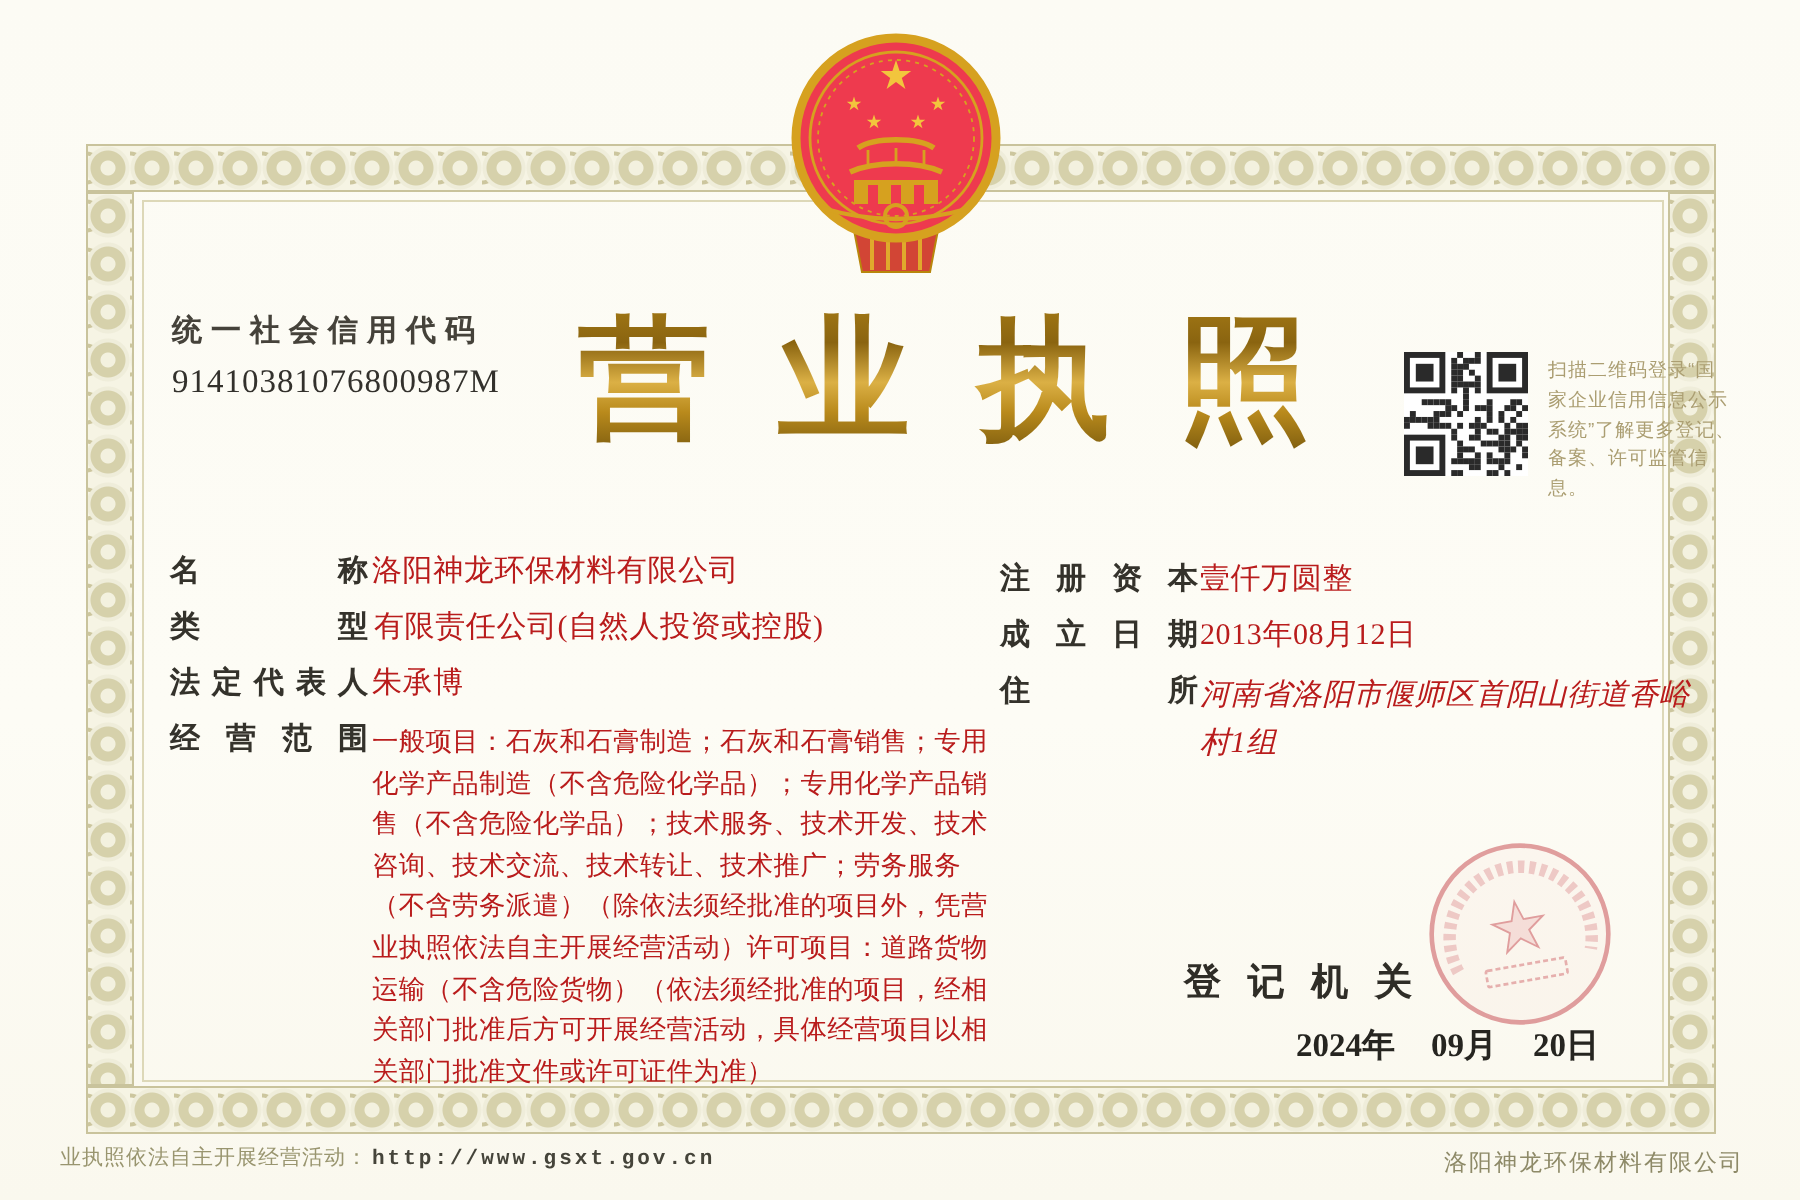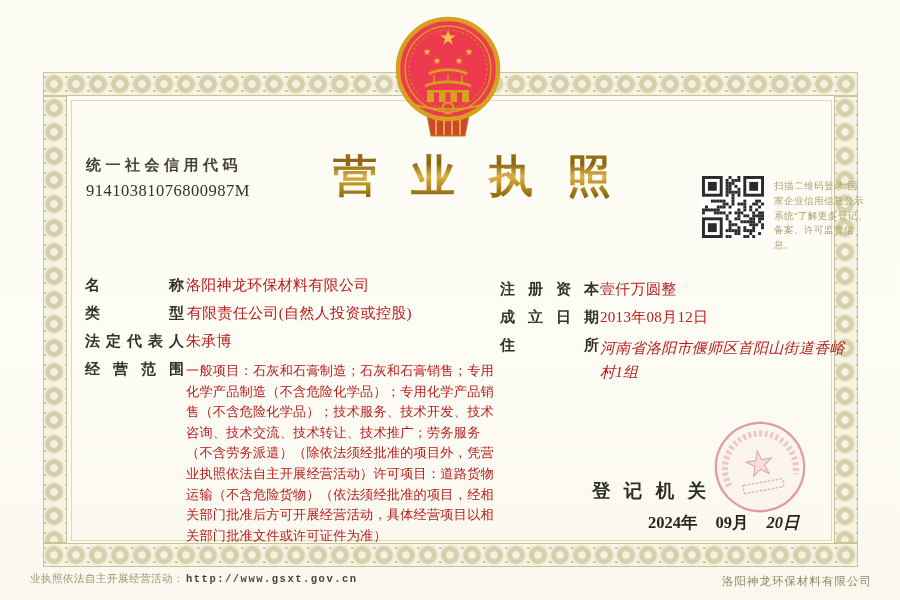--- a/index.html
+++ b/index.html
@@ -30,21 +30,21 @@
   .emblem{position:absolute;left:393px;top:12px;width:110px;height:136px;}
 
   
   .credit-block{position:absolute;left:86px;top:156px;}
   .credit-label{font-size:15px;font-weight:700;letter-spacing:4.5px;color:#45423a;}
   .credit-code{margin-top:6px;font-family:"Liberation Serif","DejaVu Serif",serif;font-size:16.5px;letter-spacing:0.5px;color:#33312c;}
 
   .license-title{
     position:absolute;left:252px;top:148px;width:406px;text-align:center;
     font-family:"DejaVu Serif","Liberation Serif",serif;font-weight:700;
-    font-size:44px;letter-spacing:34px;padding-left:34px;line-height:1.25;
+    font-size:66px;letter-spacing:34px;padding-left:34px;line-height:1.25;
     background:linear-gradient(180deg,#a87d16 0%,#8a6410 28%,#dbb045 52%,#b98a1c 70%,#6f520c 100%);
     -webkit-background-clip:text;background-clip:text;color:transparent;
     text-shadow:none;
   }
 
   .qr{position:absolute;left:702px;top:176px;width:62px;height:62px;}
   .qr svg{width:100%;height:100%;display:block;}
   .qr-caption{
     position:absolute;left:774px;top:179px;width:96px;
     font-size:9.5px;line-height:14.8px;color:#ab9e72;letter-spacing:0.5px;
@@ -60,21 +60,21 @@
     position:absolute;font-family:"Liberation Serif","DejaVu Serif",serif;
     font-size:15px;color:#b91c1c;letter-spacing:0.3px;
   }
   .value.lines{white-space:pre-line;}
   .scope-value{font-size:13.2px;line-height:20.6px;letter-spacing:0.2px;}
 
   
   .authority-label{position:absolute;left:592px;top:478px;width:114px;font-size:18.5px;font-weight:700;color:#2f2d27;}
   .reg-date{position:absolute;left:648px;top:512px;font-family:"Liberation Serif","DejaVu Serif",serif;font-size:16.5px;font-weight:700;color:#262520;}
   .reg-date span{margin-right:18px;}
-  .reg-date span:last-child{margin-right:5px;font-style:italic;}
+  .reg-date span:last-child{margin-right:5px;}
 
   .seal{position:absolute;left:712px;top:419px;width:96px;height:96px;transform:rotate(-10deg);opacity:.9;}
 
   
   .footer-left{position:absolute;left:30px;top:572px;font-size:10.5px;color:#99956f;letter-spacing:0.5px;}
   .footer-left .url{font-family:"Liberation Mono","DejaVu Sans Mono",monospace;font-size:10.5px;font-weight:700;color:#45443a;letter-spacing:1.5px;margin-left:2px;}
   .footer-right{position:absolute;left:722px;top:574px;font-size:11.5px;color:#8e8a68;letter-spacing:1px;}
 
   .hidden-defs{position:absolute;width:0;height:0;overflow:hidden;}
 </style>

